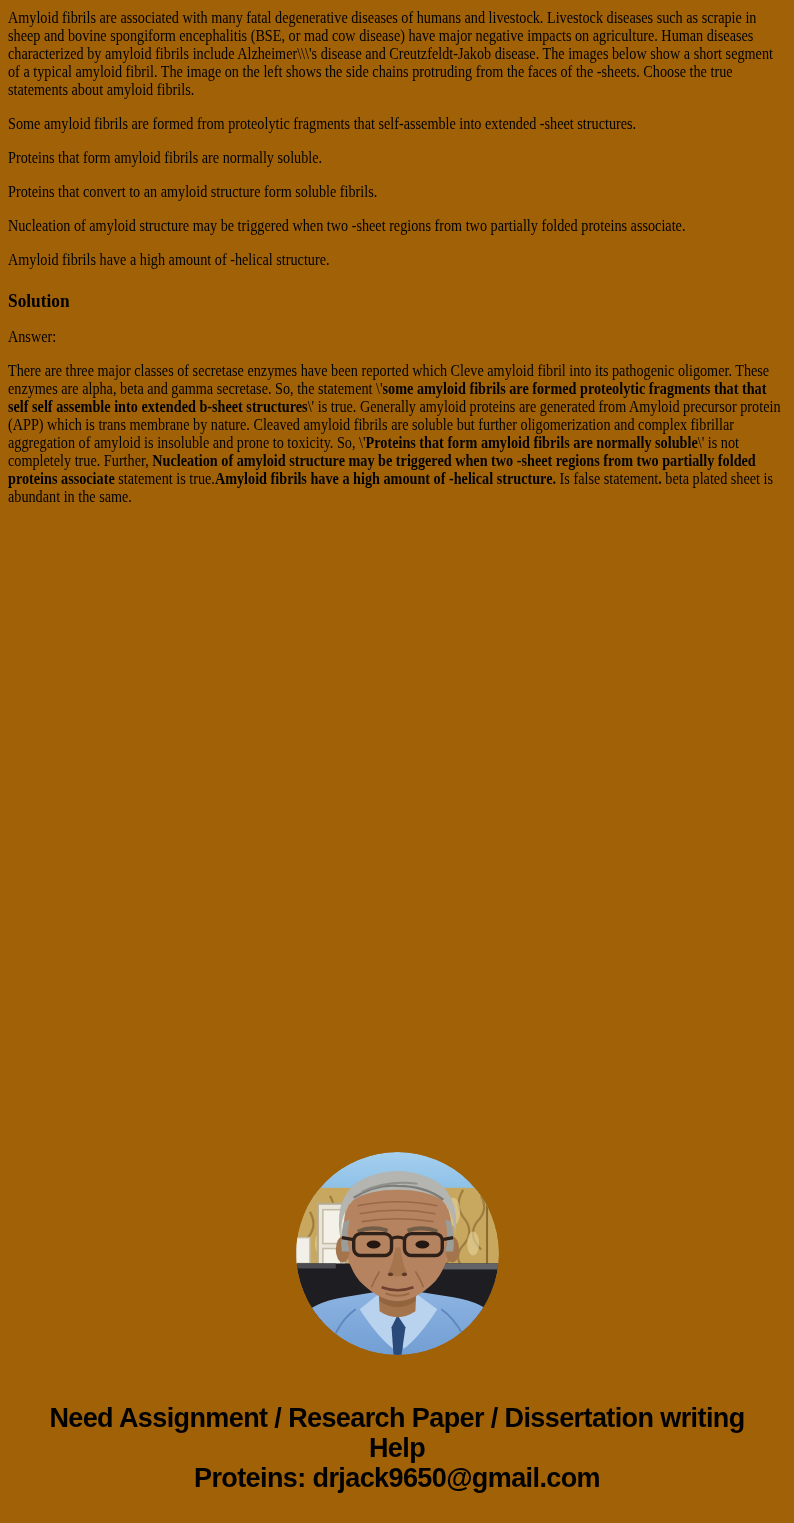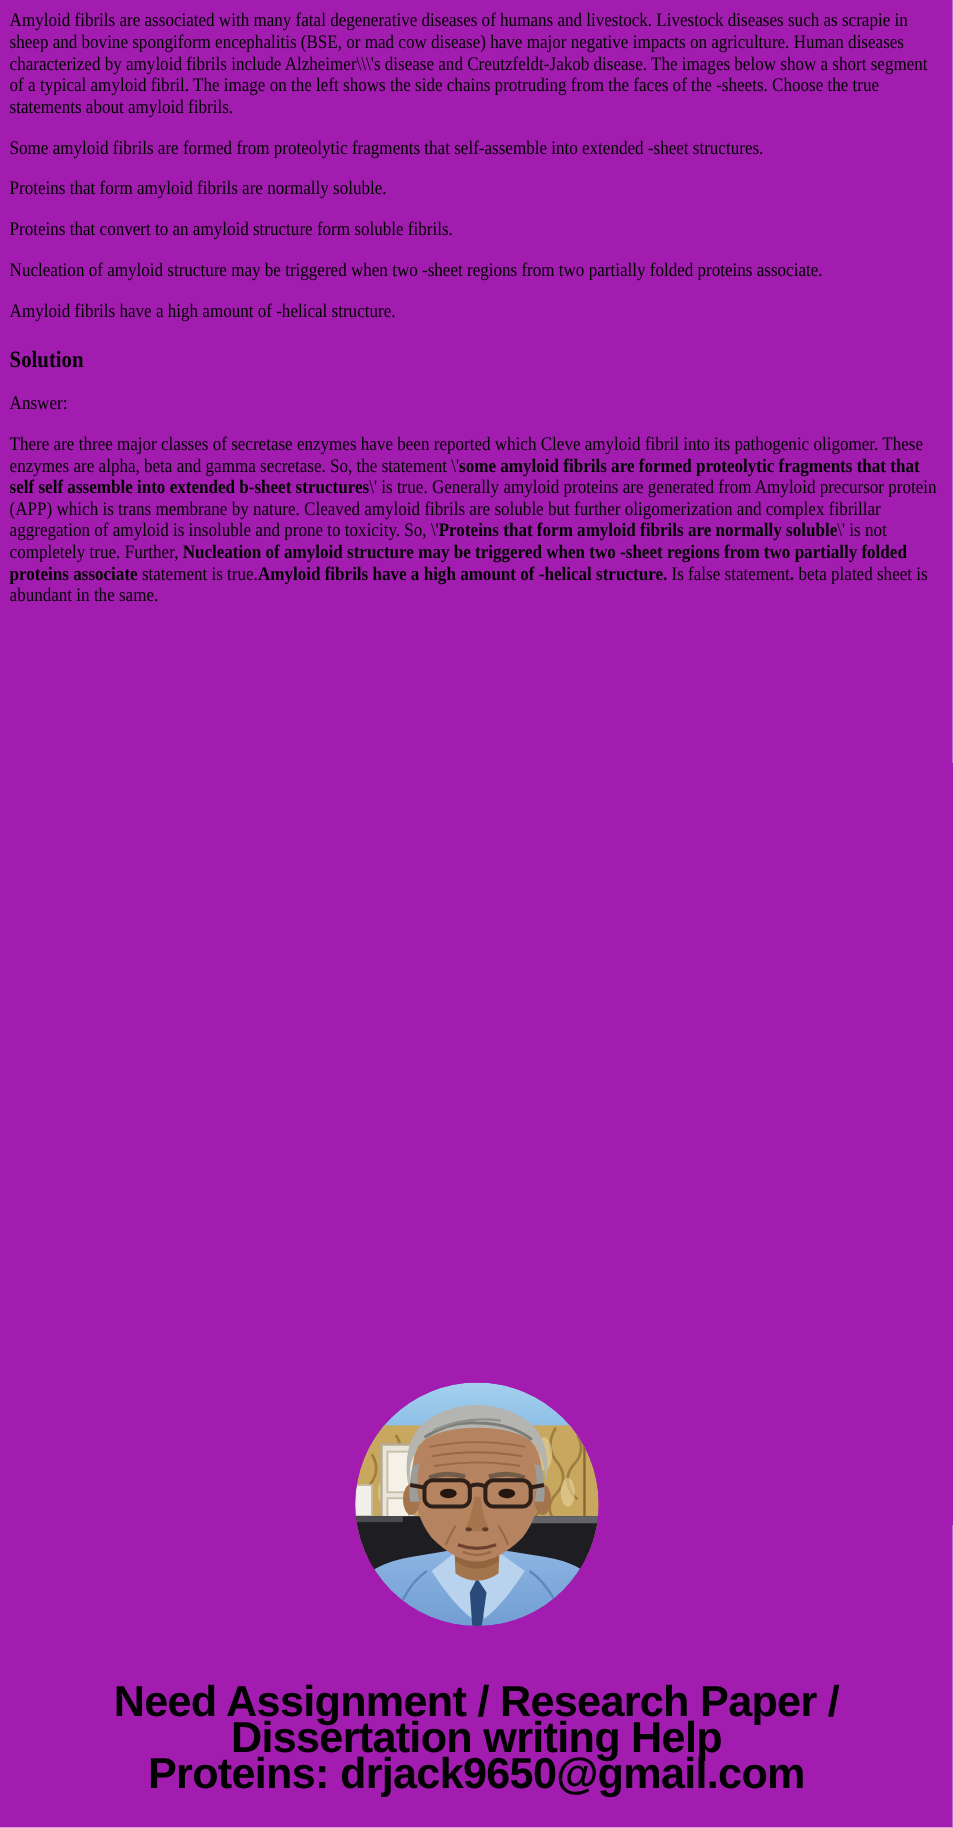--- a/index.html
+++ b/index.html
@@ -1,20 +1,20 @@
 <!DOCTYPE html>
 <html><head>
 <meta charset="utf-8">
 <style>
   html, body { margin: 0; padding: 0; background: #ffffff; }
   .page {
     position: relative;
     width: 794px;
     height: 1523px;
-    background: #a21caf;
+    background: #a16207;
     color: #000000;
     overflow: hidden;
     font-family: "Liberation Serif", serif;
   }
   
   .text-col {
     position: absolute;
     top: 0; left: 8px;
     width: 876px;
     transform: scaleX(0.888);
@@ -48,21 +48,21 @@
   }
 
   
   .footer {
     position: absolute;
     top: 1403px; left: 0;
     width: 794px;
     text-align: center;
     font-family: "Liberation Sans", sans-serif;
     font-weight: bold;
-    font-size: 36px;
+    font-size: 27px;
     line-height: 30px;
     letter-spacing: -0.6px;
     color: #000000;
   }
   .footer .line { padding: 0 26px; }
 </style>
 </head>
 <body>
 
 <div class="page">

